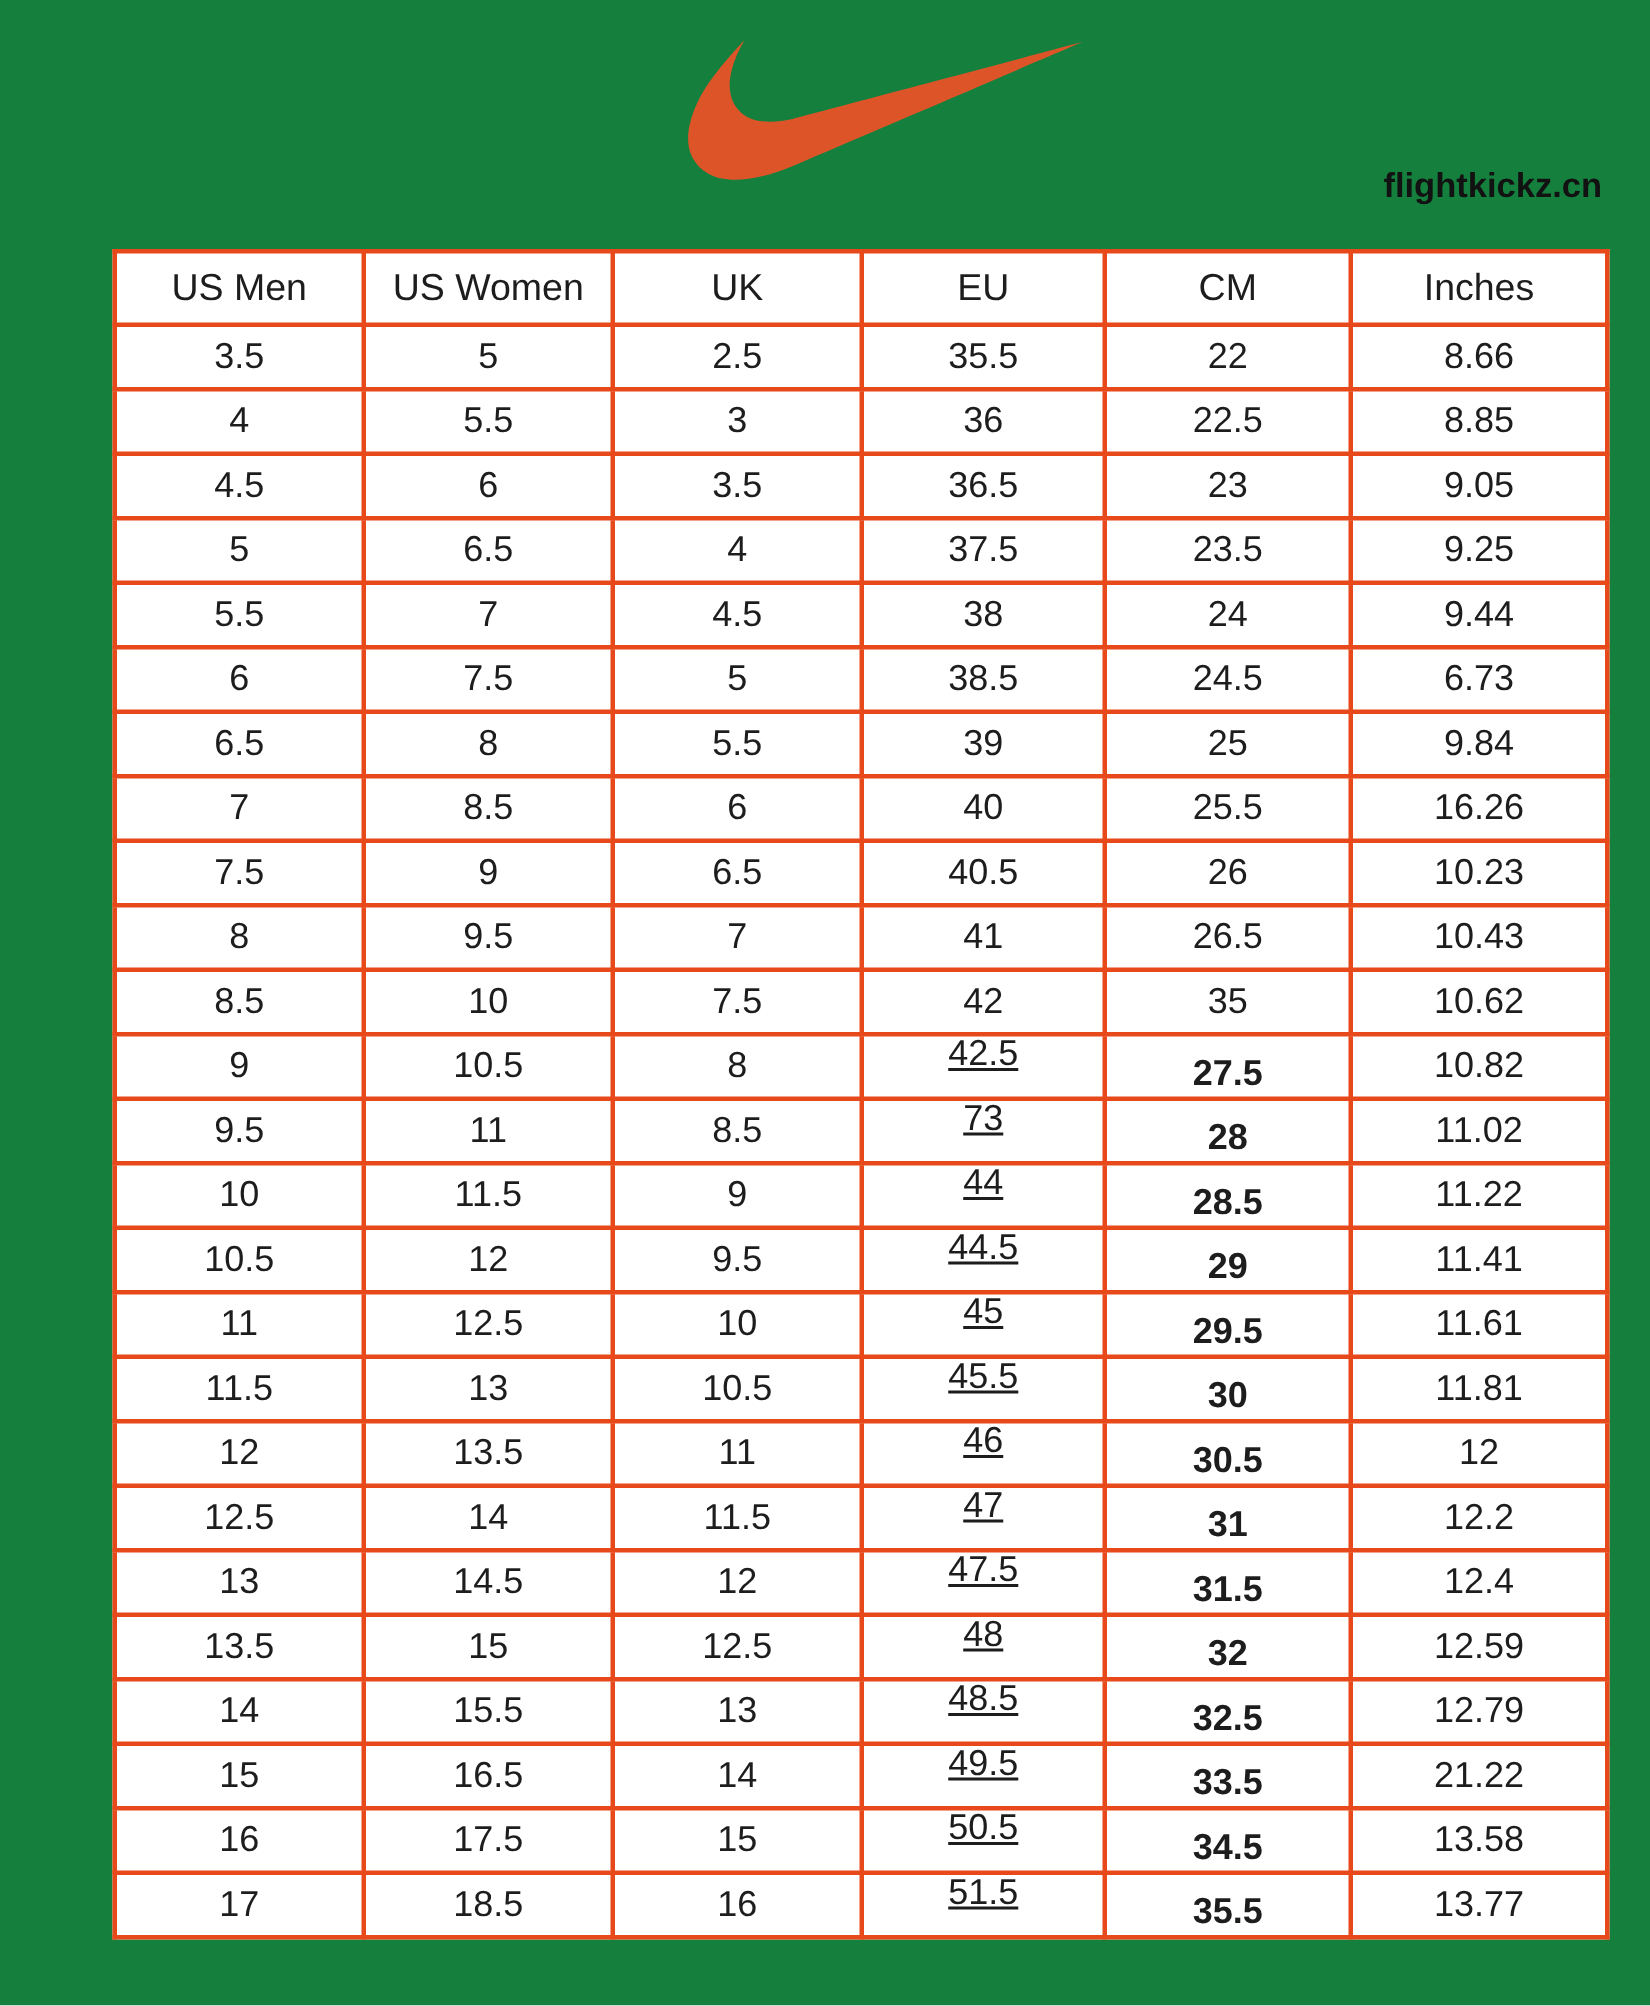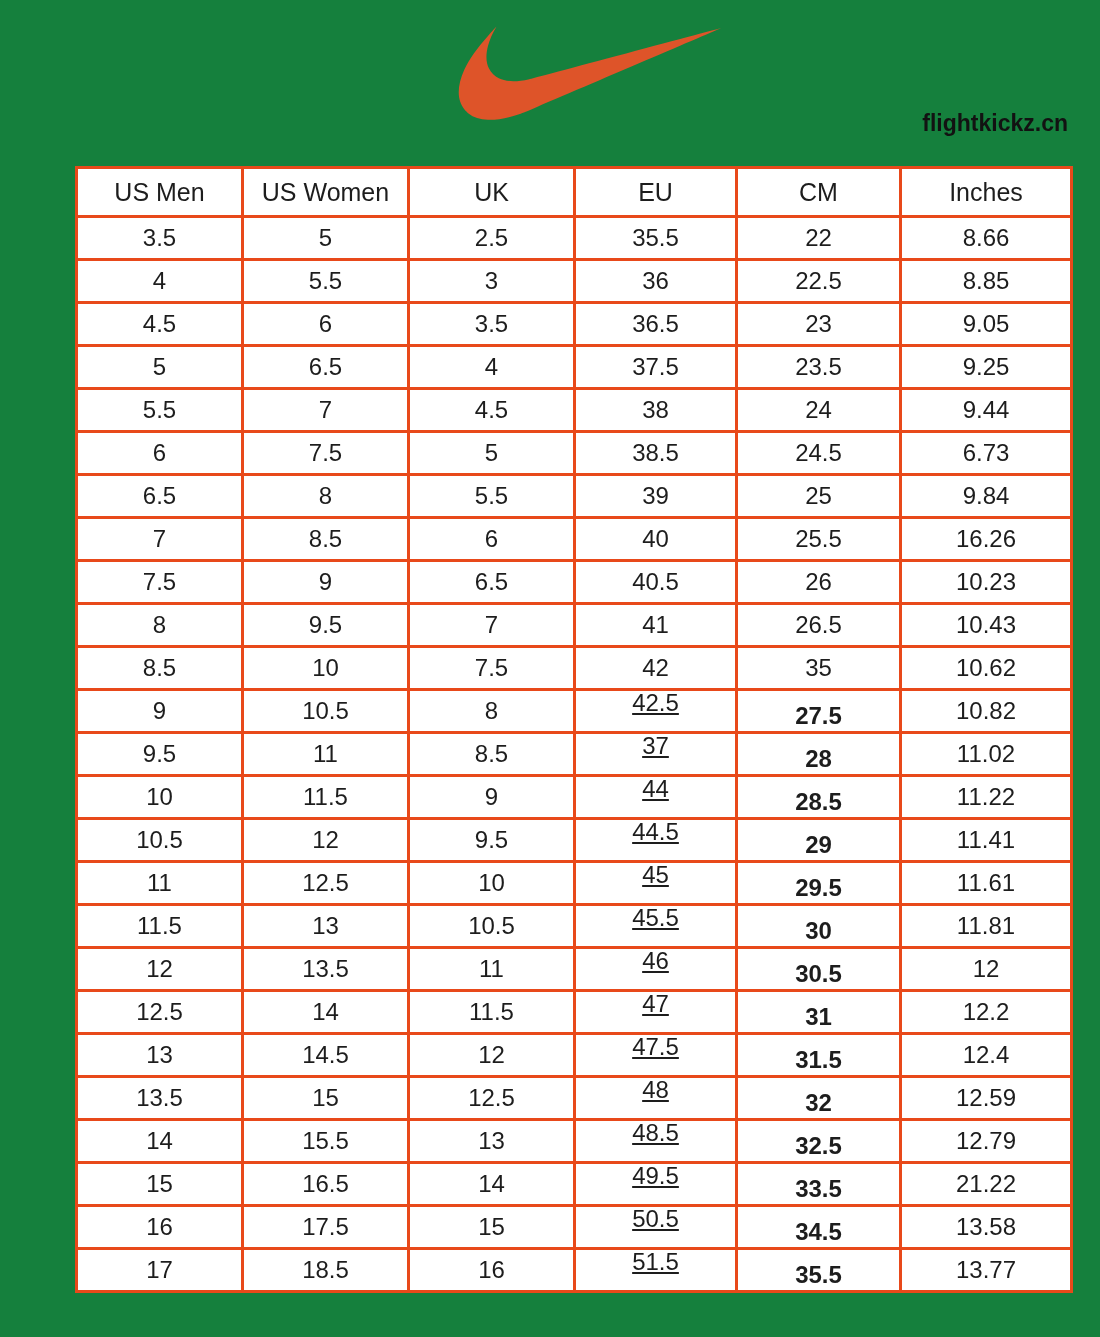--- a/index.html
+++ b/index.html
@@ -202,21 +202,21 @@
             <td><span>10.5</span></td>
             <td><span>8</span></td>
             <td><span class="up">42.5</span></td>
             <td><span class="down">27.5</span></td>
             <td><span>10.82</span></td>
           </tr>
           <tr>
             <td><span>9.5</span></td>
             <td><span>11</span></td>
             <td><span>8.5</span></td>
-            <td><span class="up">37</span></td>
+            <td><span class="up">73</span></td>
             <td><span class="down">28</span></td>
             <td><span>11.02</span></td>
           </tr>
           <tr>
             <td><span>10</span></td>
             <td><span>11.5</span></td>
             <td><span>9</span></td>
             <td><span class="up">44</span></td>
             <td><span class="down">28.5</span></td>
             <td><span>11.22</span></td>

